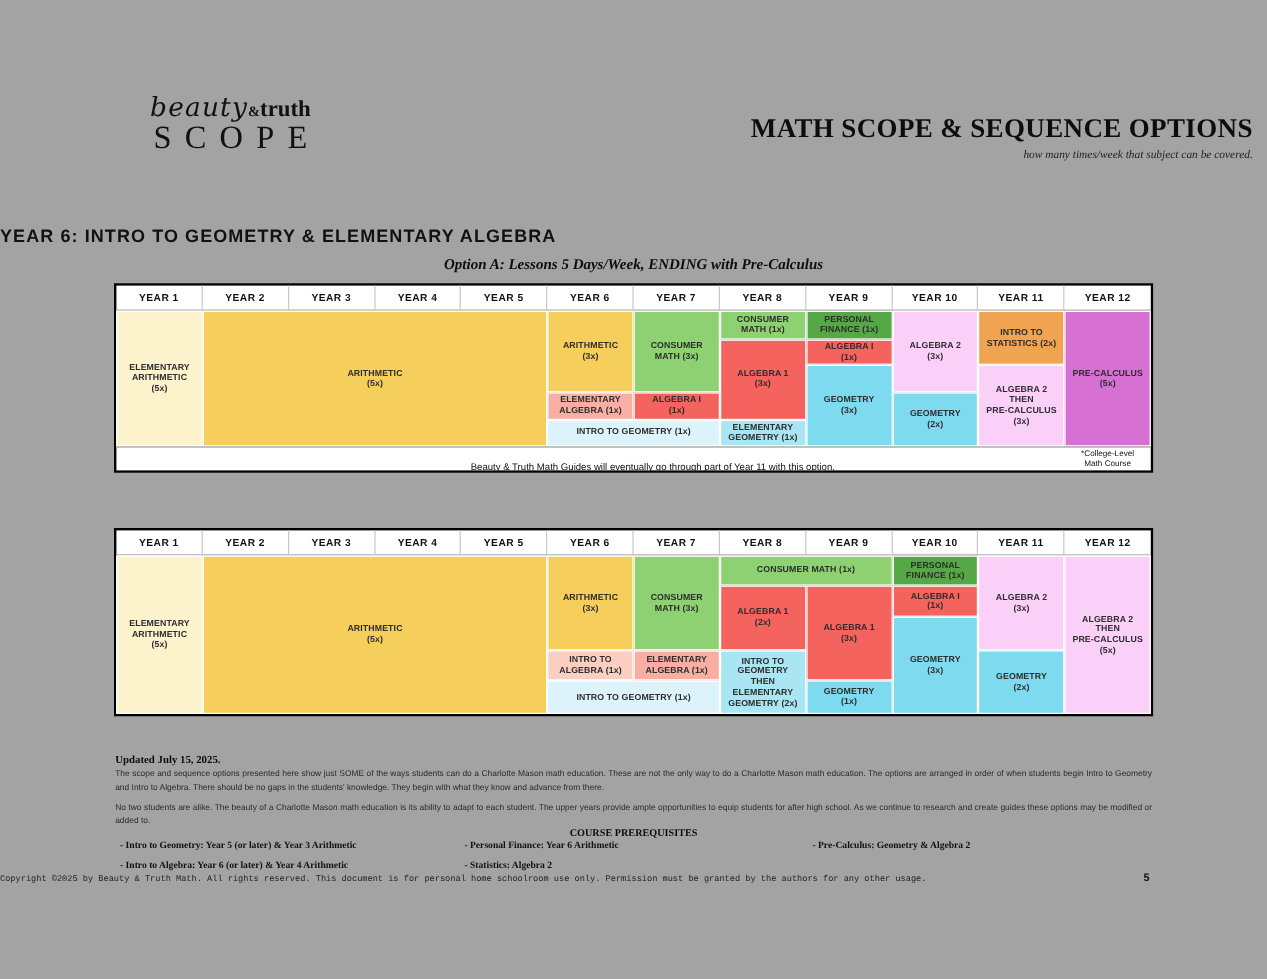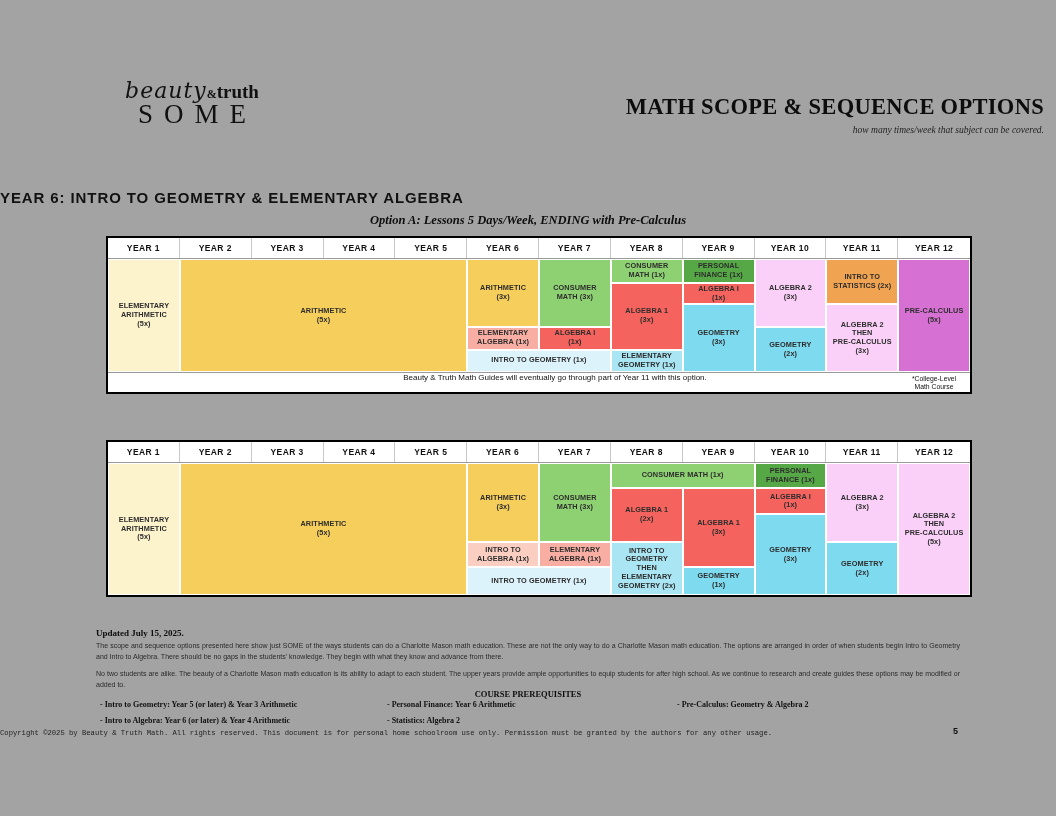--- a/index.html
+++ b/index.html
@@ -21,34 +21,34 @@
 
   .year-heading { position:absolute; left:0; right:0; top:189px; text-align:left;
                   font-weight:700; font-size:15px; letter-spacing:0.9px; color:#111; }
   .option-title { position:absolute; left:0; right:0; text-align:center;
                   font-family:"Liberation Serif", serif; font-style:italic; font-weight:700; font-size:12.5px; color:#0d0d0d; }
   #optA-title { top:213px; }
   #optB-title { top:418px; }
 
   
   .sstable { position:absolute; left:95px; width:866px; box-sizing:border-box; border:2px solid #000;
-             background:#fff; display:flex; flex-direction:column;margin-left:11px; }
+             background:#fff; display:flex; flex-direction:column; }
   #table-a { top:236px; height:158px; }
   #table-b { top:440px; height:157px; }
   .thead { display:grid; grid-template-columns:repeat(12,1fr); height:20px; border-bottom:1px solid #9a9a9a; flex:0 0 auto; }
   .th { display:flex; align-items:center; justify-content:center; font-weight:700; font-size:8.5px;
         letter-spacing:0.4px; color:#111; border-right:1px solid #c9c9c9; }
   .th:last-child { border-right:none; }
   .tbody { display:grid; grid-template-columns:repeat(12,1fr); flex:1 1 auto; background:#fff; }
   .cell { border:1px solid #fff; box-sizing:border-box; display:flex; align-items:center; justify-content:center;
           text-align:center; font-weight:700; font-size:7.3px; line-height:1.2; letter-spacing:0.1px;
           color:#2d2d2d; padding:1px; overflow:hidden; }
   .cell span { white-space:pre-line; }
   .tfoot { position:relative; height:21px; flex:0 0 auto; border-top:1px solid #9a9a9a;
-           display:flex; align-items:flex-start; justify-content:center; font-size:8px; font-weight:400; color:#111;padding-left:32px; }
+           display:flex; align-items:flex-end; justify-content:center; font-size:8px; font-weight:400; color:#111;padding-left:32px; }
   .tfoot-note { position:absolute; right:3px; top:50%; transform:translateY(-50%); width:66px;
                 font-size:6.8px; line-height:1.3; font-weight:400; white-space:pre-line; text-align:center; }
 
   
   .updated { position:absolute; left:96px; top:628px; font-family:"Liberation Serif", serif; font-weight:700; font-size:9px; color:#0d0d0d; }
   .para { position:absolute; left:96px; width:864px; font-size:7px; line-height:1.55; color:#2a2a2a; text-align:justify; }
   #para1 { top:641px; }
   #para2 { top:669px; }
   .prereq-heading { position:absolute; left:0; right:0; top:689px; text-align:center;
                     font-family:"Liberation Serif", serif; font-weight:700; font-size:8.5px; color:#0d0d0d; }
@@ -62,21 +62,21 @@
 </style>
 </head>
 <body>
 
 <div class="page">
 
   <div class="logo">
     <div class="logo-line1">
       <span class="logo-beauty">beauty</span><span class="logo-amp">&amp;</span><span class="logo-truth">truth</span>
     </div>
-    <div class="logo-line2">SOME</div>
+    <div class="logo-line2">SCOPE</div>
   </div>
 
   <div class="title-block">
     <div class="main-title">MATH SCOPE &amp; SEQUENCE OPTIONS</div>
     <div class="subtitle">
       <div>how many times/week that subject can be covered.</div>
     </div>
   </div>
 
   <div class="year-heading">YEAR 6: INTRO TO GEOMETRY &amp; ELEMENTARY ALGEBRA</div>

